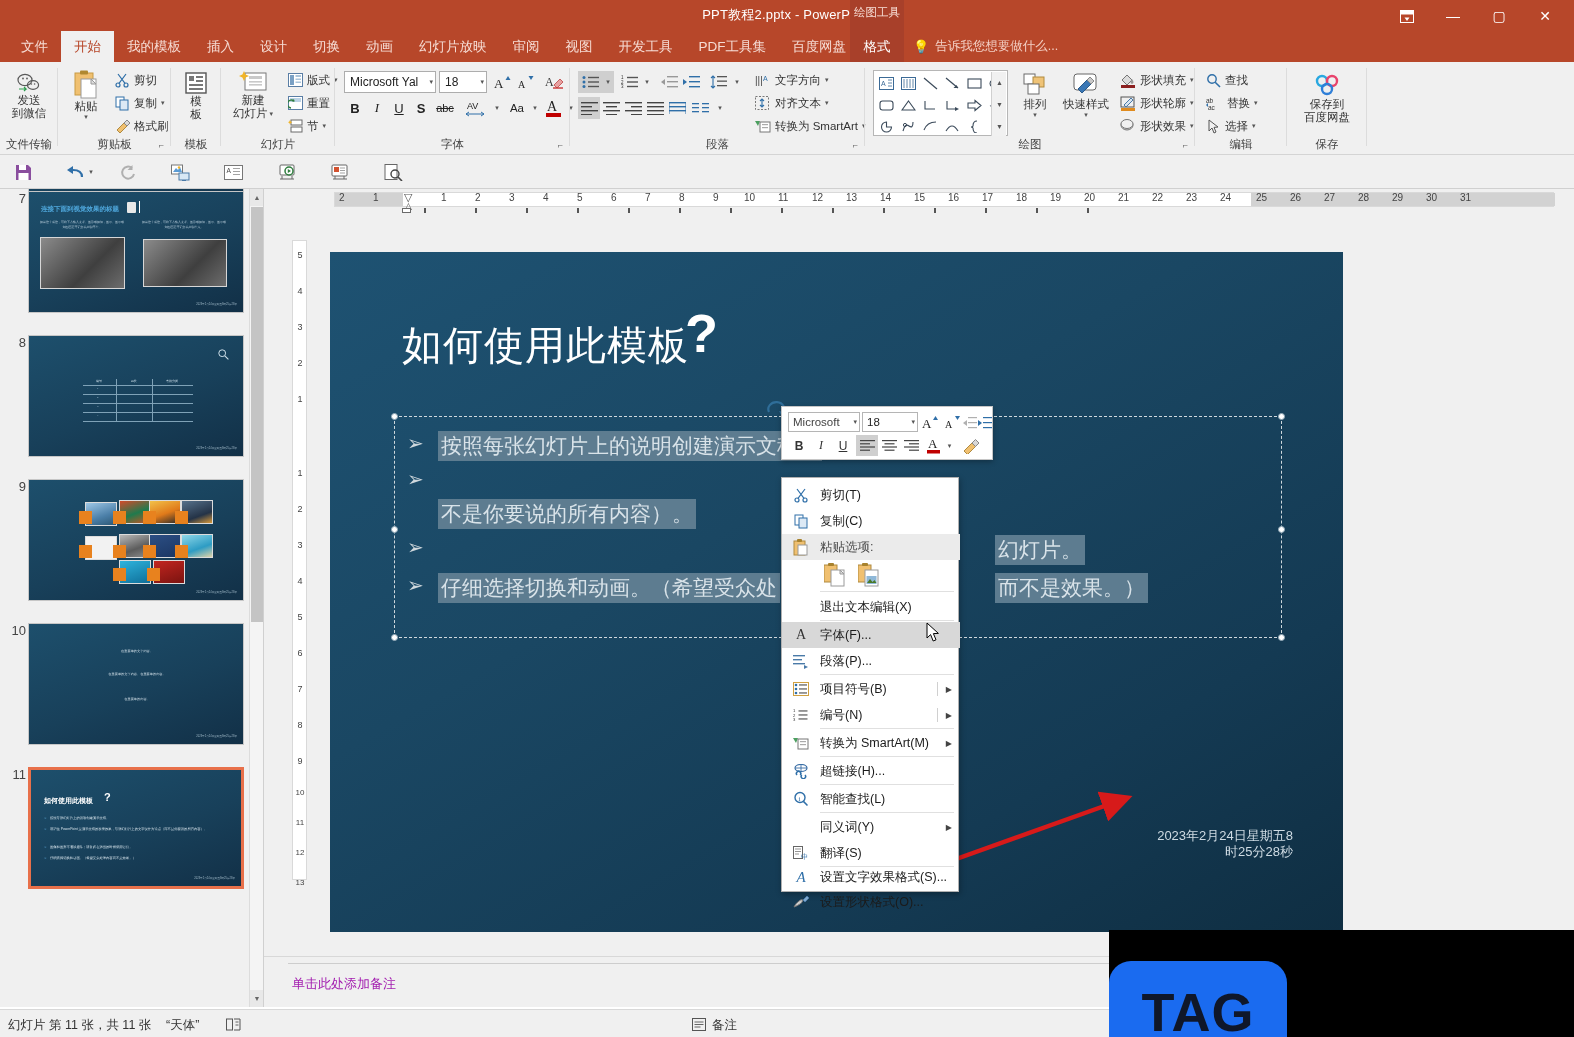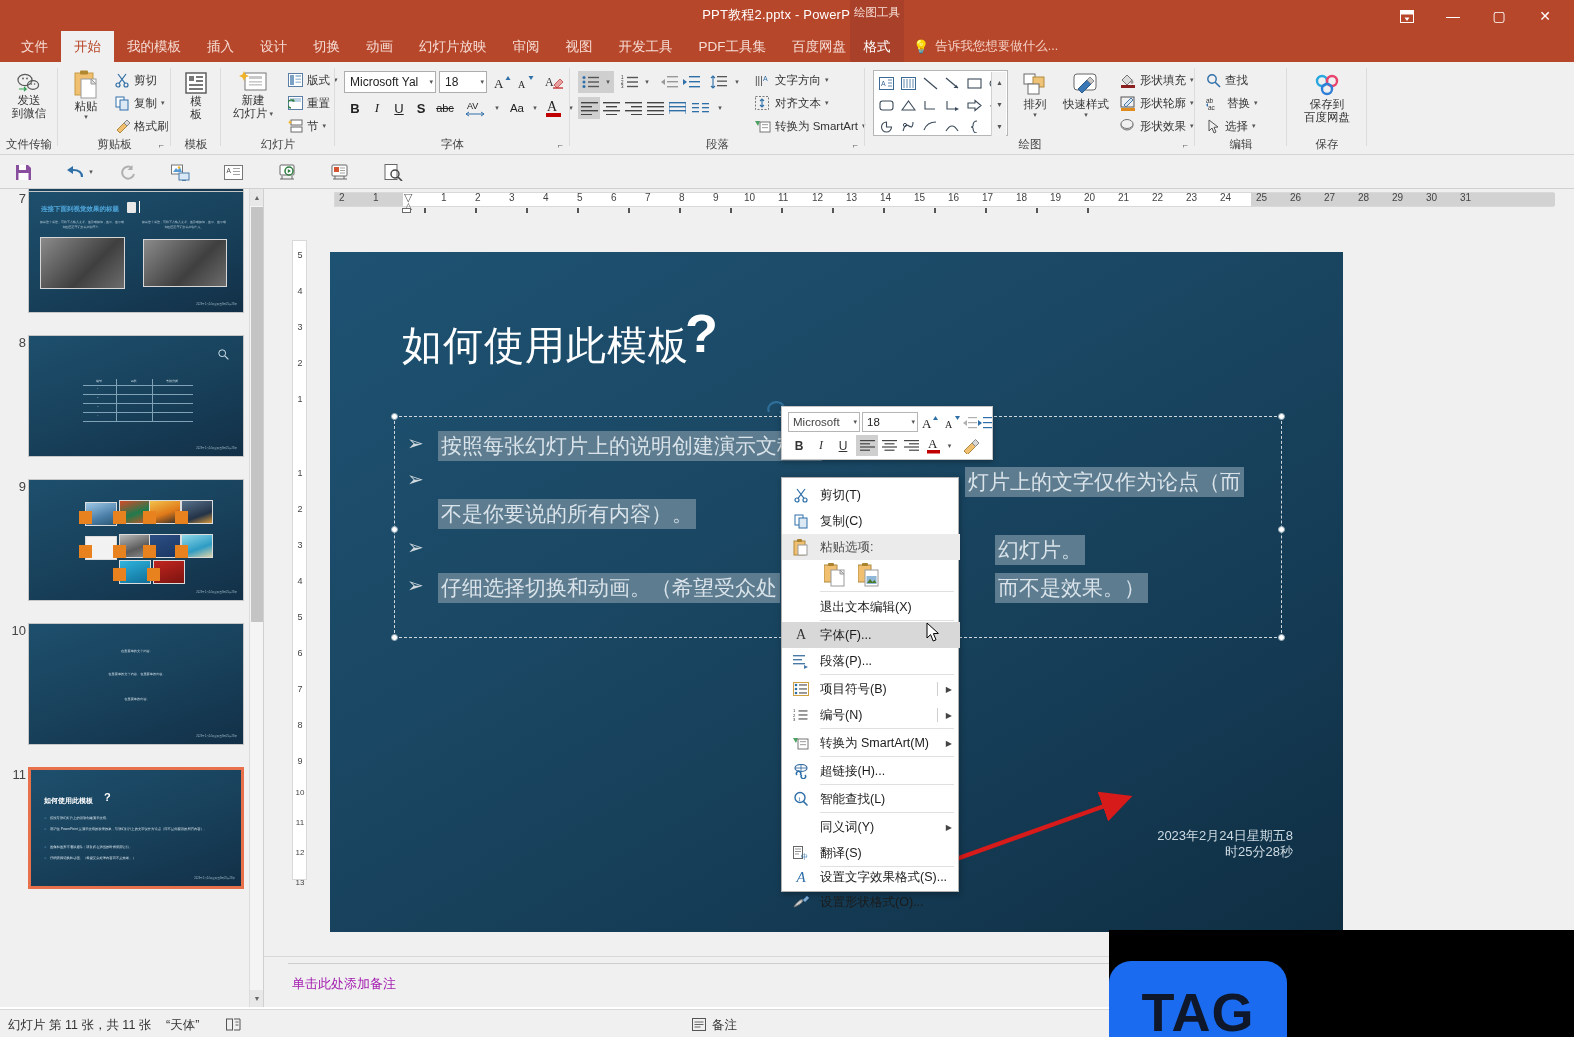--- a/index.html
+++ b/index.html
@@ -1271,21 +1271,20 @@
         <div class="ph-handle" style="right:-4px;top:-4px"></div>
         <div class="ph-handle" style="left:-4px;top:109px"></div>
         <div class="ph-handle" style="right:-4px;top:109px"></div>
         <div class="ph-handle" style="left:-4px;bottom:-4px"></div>
         <div class="ph-handle" style="right:-4px;bottom:-4px"></div>
 
         <div class="bul-mark" style="left:12px;top:14px">➢</div>
         <div class="sel-text" style="left:43px;top:14px">按照每张幻灯片上的说明创建演示文稿。</div>
 
         <div class="bul-mark" style="left:12px;top:50px">➢</div>
-        <div class="sel-text" style="left:570px;top:50px">灯片上的文字仅作为论点（而</div>
         <div class="sel-text" style="left:43px;top:82px">不是你要说的所有内容）。</div>
 
         <div class="bul-mark" style="left:12px;top:118px">➢</div>
         <div class="sel-text" style="left:600px;top:118px">幻灯片。</div>
 
         <div class="bul-mark" style="left:12px;top:156px">➢</div>
         <div class="sel-text" style="left:43px;top:156px">仔细选择切换和动画。（希望受众处</div>
         <div class="sel-text" style="left:600px;top:156px">而不是效果。）</div>
       </div>
 

